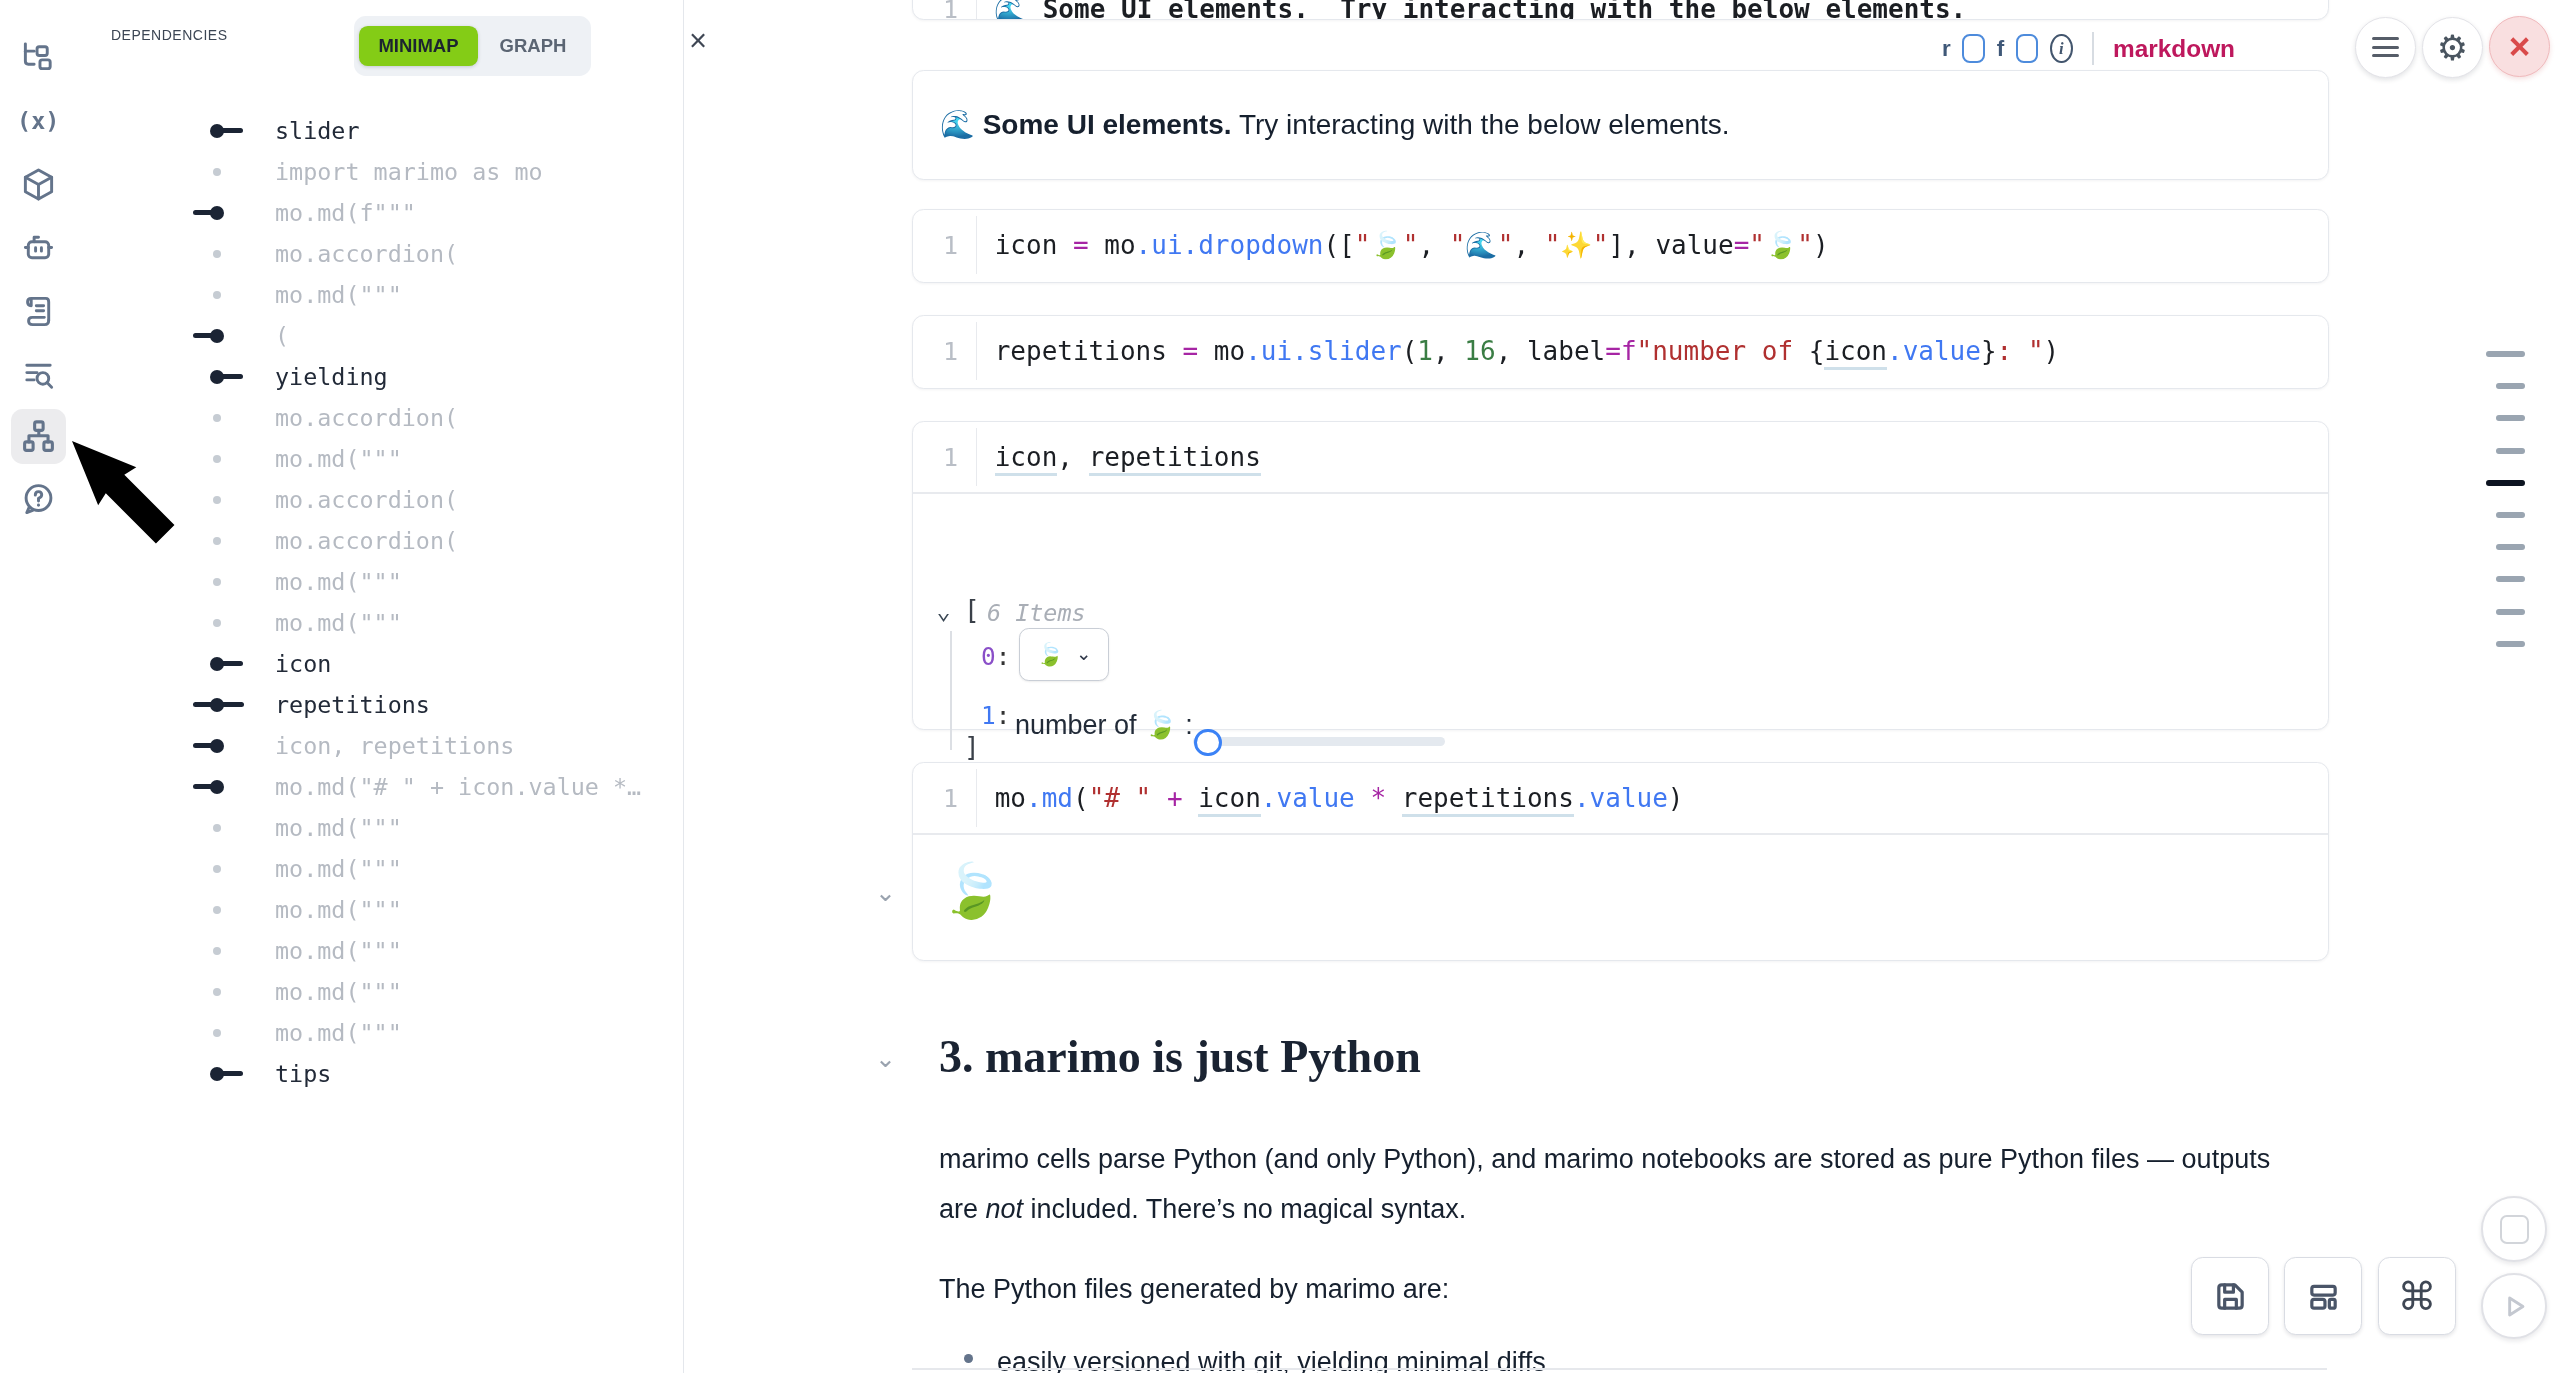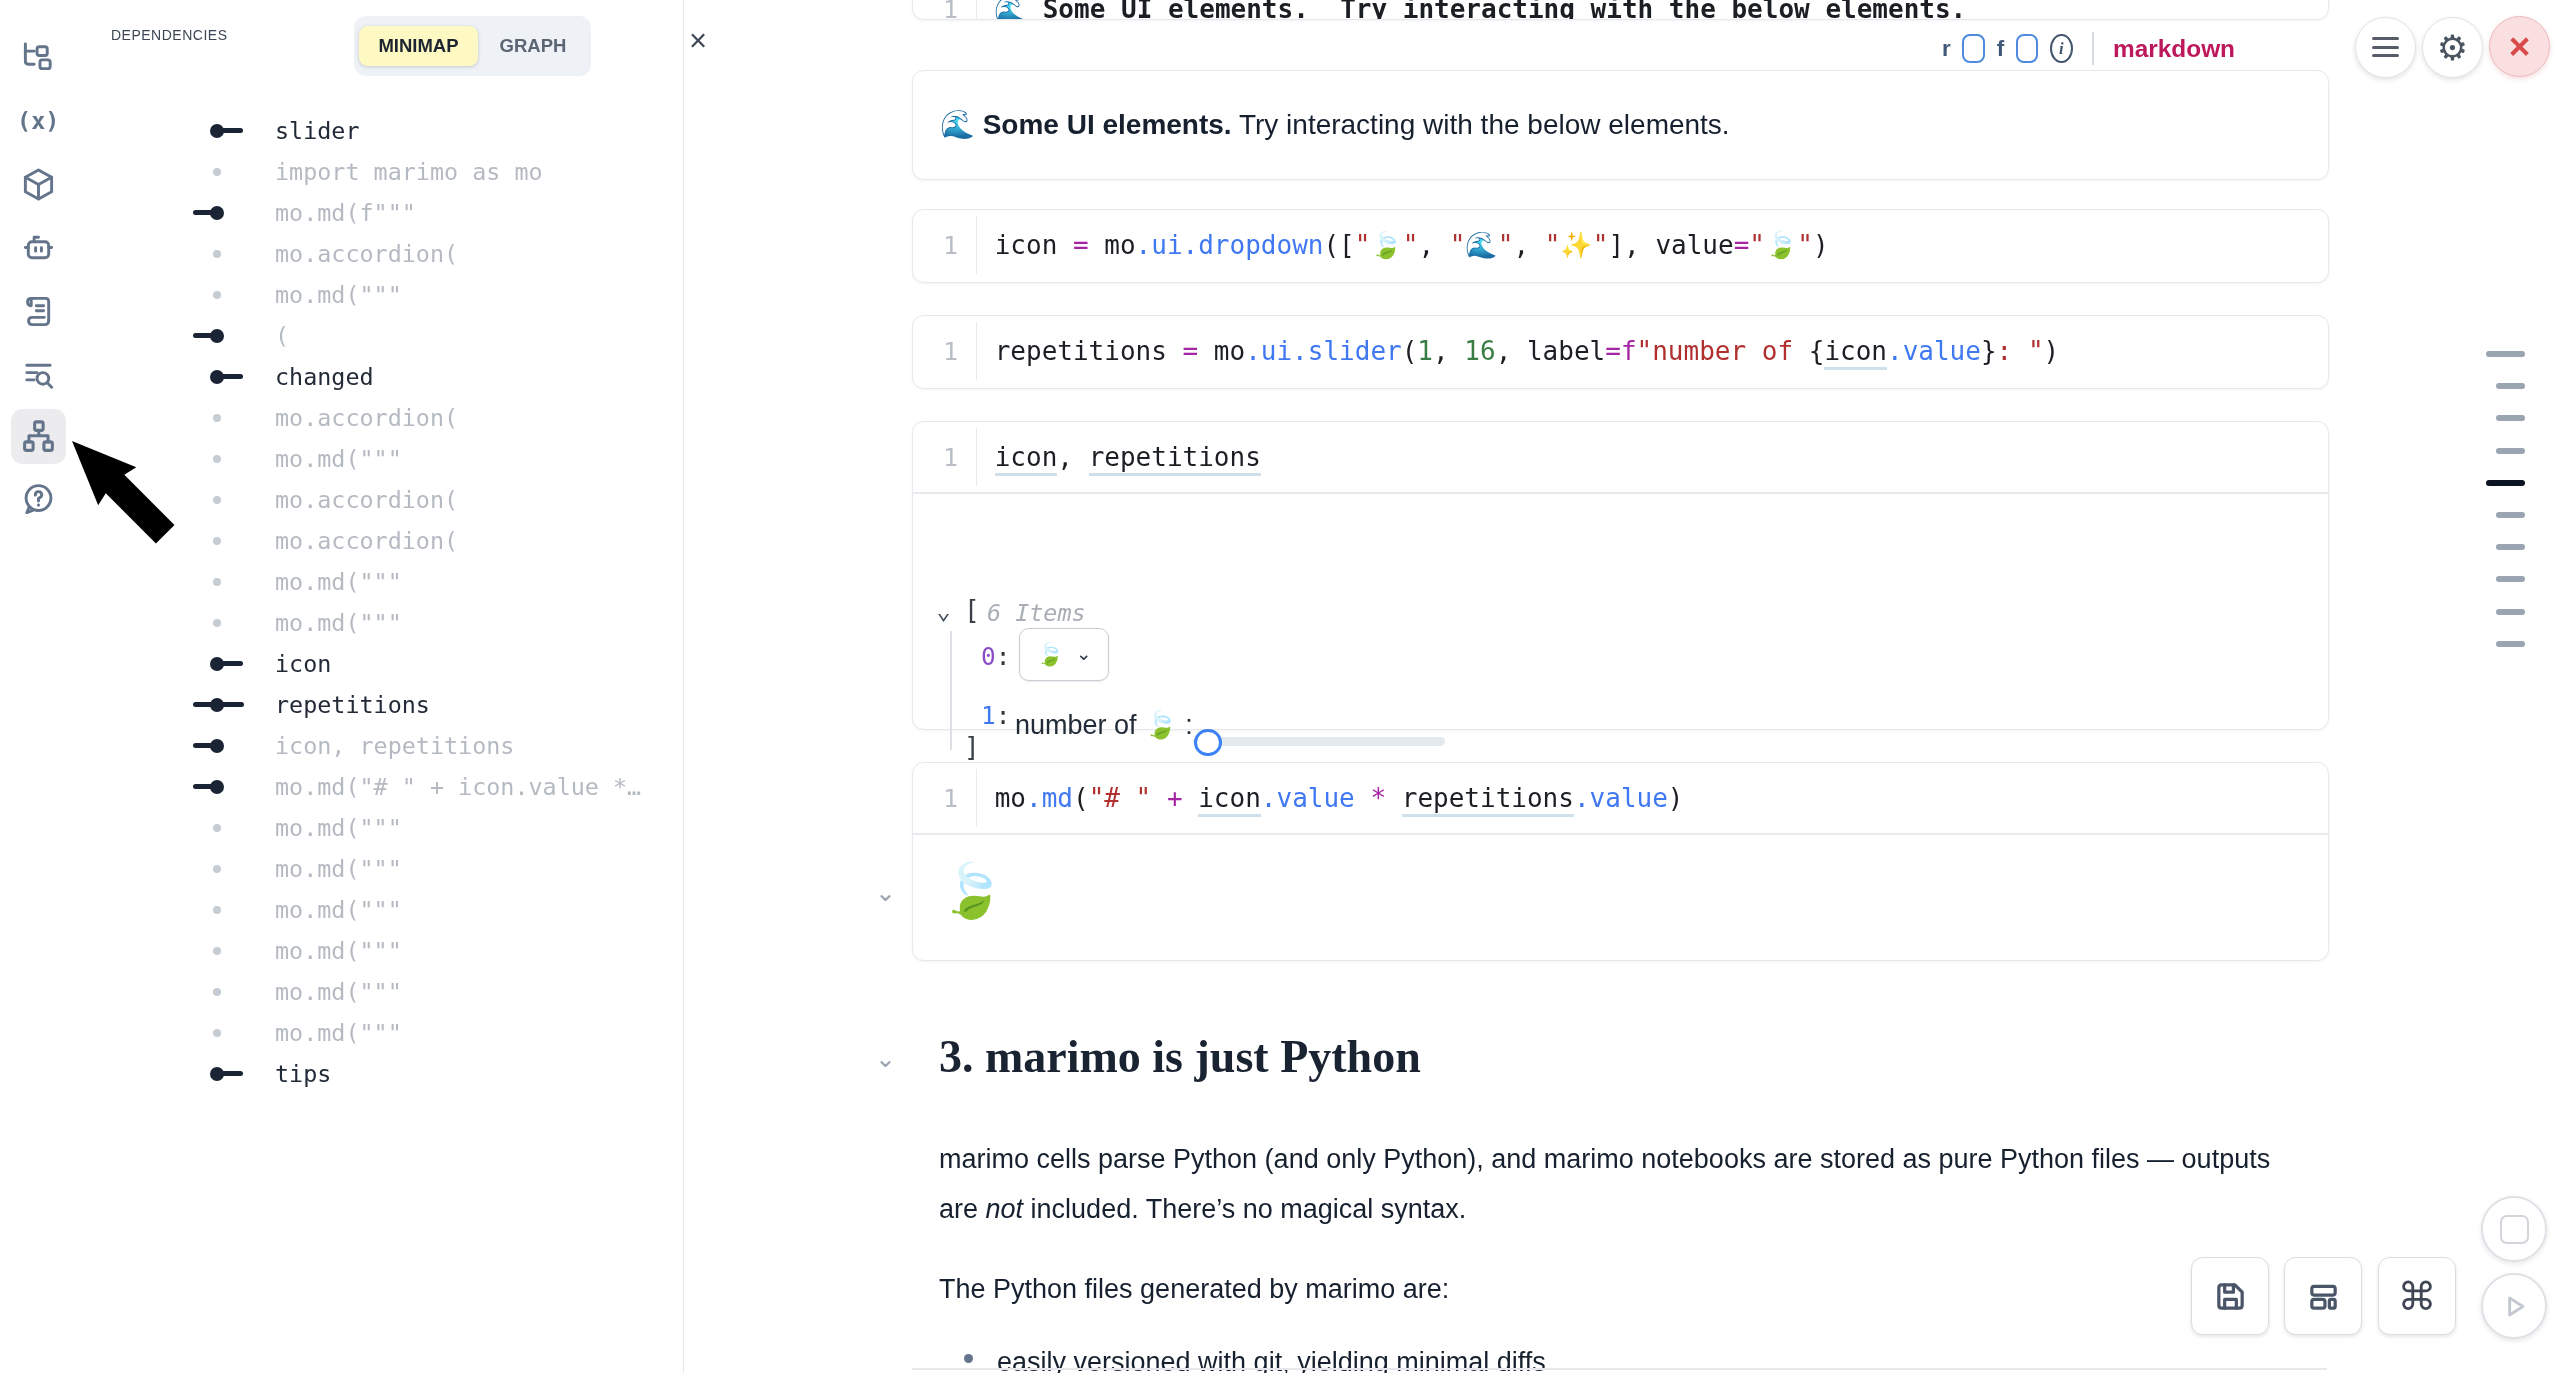--- a/index.html
+++ b/index.html
@@ -11,21 +11,21 @@
   .rail-item{position:absolute;left:10.7px;width:55px;height:55px;display:flex;align-items:center;justify-content:center;border-radius:11.7px;color:#64748b;}
   .rail-item.active{background:#ececee;}
   .rail-item svg{stroke:#64748b;fill:none;stroke-width:2;stroke-linecap:round;stroke-linejoin:round;}
   .rail-var{font:600 23.4px "DejaVu Sans Mono",monospace;color:#64748b;}
 
   
   .panel{position:absolute;left:76px;top:0;width:607px;height:1374px;background:#fff;border-right:1.5px solid #e4e7ec;}
   .panel-title{position:absolute;left:35px;top:27px;font-size:14px;font-weight:normal;letter-spacing:0.5px;color:#3c4654;}
   .tabs{position:absolute;left:278px;top:15.6px;height:51px;background:#eef1f5;border-radius:11.7px;display:flex;align-items:center;padding:4.9px;gap:2px;}
   .tab{font-size:18.5px;font-weight:bold;padding:8.8px 19.5px;border-radius:8.8px;color:#5b6573;}
-  .tab.active{background:#fef9c3;color:#1c2430;box-shadow:0 1px 3.9px rgba(15,23,42,.18);}
+  .tab.active{background:#84cc16;color:#1c2430;box-shadow:0 1px 3.9px rgba(15,23,42,.18);}
   .panel-close{position:absolute;left:613px;top:25px;font-size:31px;color:#3f4754;line-height:31px;}
 
   .mm-list{position:absolute;left:0;top:110px;width:605px;}
   .mm-row{height:41px;display:flex;align-items:center;padding-left:117px;}
   .mm-glyph{position:relative;width:55px;height:15.6px;flex:0 0 55px;margin-right:27px;}
   .mm-text{font:23.4px "DejaVu Sans Mono",monospace;color:#b5bac2;white-space:pre;}
   .mm-dark .mm-text{color:#222a38;}
   .gdot{position:absolute;left:19.5px;top:3.9px;width:8.8px;height:8.8px;border-radius:50%;background:#c6ccd3;}
   .gcircle{position:absolute;left:16.6px;top:1px;width:14.6px;height:14.6px;border-radius:50%;background:#1b2434;}
   .gline{position:absolute;top:5.4px;height:4.9px;border-radius:2.9px;background:#1b2434;}
@@ -218,21 +218,21 @@
             <span class="gline gl-in"></span>
             <span class="gcircle"></span>
           </span>
           <span class="mm-text">(</span>
         </div>
         <div class="mm-row mm-dark">
           <span class="mm-glyph">
             <span class="gline gl-out"></span>
             <span class="gcircle"></span>
           </span>
-          <span class="mm-text">changed</span>
+          <span class="mm-text">yielding</span>
         </div>
         <div class="mm-row">
           <span class="mm-glyph">
             <span class="gdot"></span>
           </span>
           <span class="mm-text">mo.accordion(</span>
         </div>
         <div class="mm-row">
           <span class="mm-glyph">
             <span class="gdot"></span>

